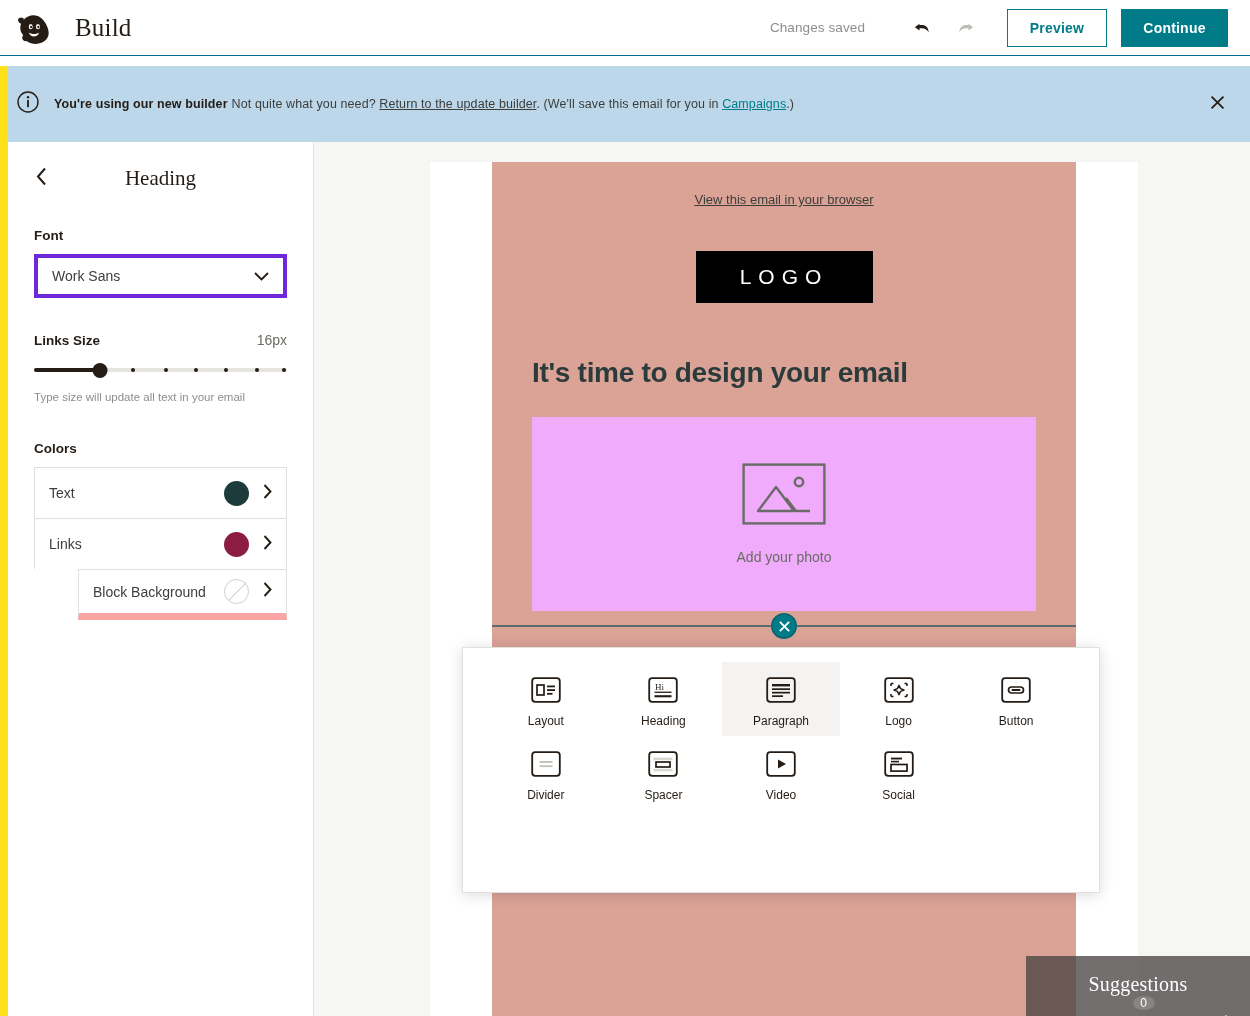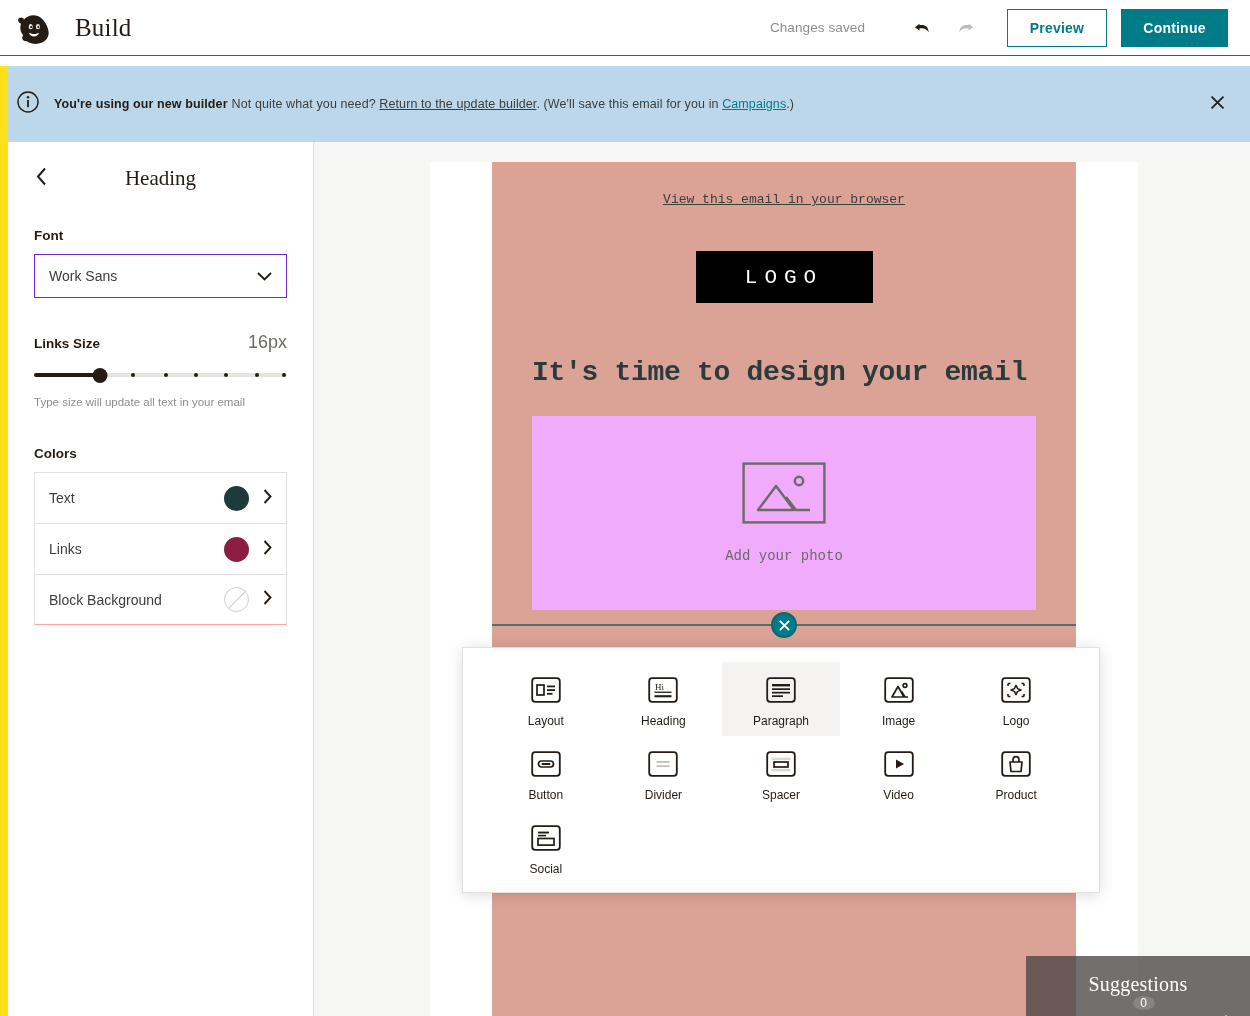--- a/index.html
+++ b/index.html
@@ -83,28 +83,28 @@
     position: absolute; left: 22px; top: 50%; transform: translateY(-50%);
     background:none; border:none; cursor:pointer; padding: 4px 6px;
   }
   .sb-title {
     width: 100%; text-align: center; font-family: "Liberation Serif", serif;
     font-size: 21px; color: #241c15;
   }
   .sb-body { padding: 22px 26px 0 26px; }
   .field-label { font-size: 13.5px; font-weight: bold; color: #241c15; margin-bottom: 11px; }
   .select-box {
-    height: 44px; border: 1px solid #6d28d9; background: #fff;
+    height: 44px; border: 4px solid #6d28d9; background: #fff;
     display: flex; align-items: center; padding: 0 14px; cursor: pointer;
   }
   .select-value { font-size: 14px; color: #3d3d3a; }
   .select-caret { margin-left: auto; }
 
   .typesize-row { display: flex; align-items: baseline; margin-top: 34px; }
-  .typesize-val { margin-left: auto; font-size: 18px; color: #6b6b66; }
+  .typesize-val { margin-left: auto; font-size: 14px; color: #6b6b66; }
   .slider { position: relative; height: 20px; margin-top: 12px; }
   .slider-track {
     position: absolute; left: 0; right: 0; top: 8px; height: 4px;
     background: #e6e4e0; border-radius: 2px;
   }
   .slider-fill {
     position: absolute; left: 0; top: 8px; height: 4px; width: 26%;
     background: #241c15; border-radius: 2px;
   }
   .slider-dot {
@@ -117,38 +117,38 @@
     cursor: pointer;
   }
   .slider-help { font-size: 11.5px; color: #8e8e8c; margin-top: 11px; }
 
   .colors-label { font-size: 13.5px; font-weight: bold; color: #241c15; margin-top: 38px; margin-bottom: 11px; }
   .color-row {
     height: 51px; border: 1px solid #e0e0de; border-bottom: none;
     display: flex; align-items: center; padding: 0 14px 0 14px; cursor: pointer;
     background: #fff;
   }
-  .color-row:last-child { border-bottom: 1px solid #fca5a5; }
+  .color-row:last-child { border-bottom: 7px solid #fca5a5; margin-left: 44px; }
   .color-row-name { font-size: 14px; color: #3d3d3a; }
   .swatch {
     margin-left: auto; width: 25px; height: 25px; border-radius: 50%;
   }
   .swatch-none {
     border: 1px solid #cfcfca; position: relative; background: #fff;
   }
   .swatch-none::after {
     content: ""; position: absolute; left: 50%; top: -1px; width: 1px; height: 25px;
     background: #cfcfca; transform: rotate(45deg); transform-origin: center;
   }
   .row-caret { margin-left: 14px; }
 
   
   .canvas {
     position: absolute; left: 314px; top: 142px; width: 936px; height: 874px;
-    background: #f6f6f4; overflow: hidden; z-index: 10; font-family: Liberation Mono, monospace;
+    background: #f6f6f4; overflow: hidden; z-index: 10;
   }
   .email-shell {
     position: absolute; left: 116px; top: 20px; width: 708px; min-height: 880px;
     background: #fff;
   }
   .email-body {
     margin: 0 62px; background: #dba296; padding-top: 24px; min-height: 860px;
   }
   .view-browser {
     text-align: center; font-size: 13px; color: #3d3d3a;
@@ -427,29 +427,20 @@
         <svg class="picker-ico" viewBox="0 0 30 26">
           <rect x="1.2" y="1.2" width="27.6" height="23.6" rx="3" fill="none" stroke="#241c15" stroke-width="1.8"></rect>
           <rect x="6" y="7" width="18" height="2.4" fill="#241c15"></rect>
           <rect x="6" y="11.3" width="18" height="1.7" fill="#241c15"></rect>
           <rect x="6" y="14.8" width="18" height="1.7" fill="#241c15"></rect>
           <rect x="6" y="18.3" width="11" height="1.7" fill="#241c15"></rect>
         </svg>
         <span class="picker-label">Paragraph</span>
       </div>
 
-      <div class="picker-item">
-        <svg class="picker-ico" viewBox="0 0 30 26">
-          <rect x="1.2" y="1.2" width="27.6" height="23.6" rx="3" fill="none" stroke="#241c15" stroke-width="1.8"></rect>
-          <path d="M8 20 L14 9.5 L20 20 Z" fill="none" stroke="#241c15" stroke-width="1.7" stroke-linejoin="round"></path>
-          <path d="M17.5 14.5 L21 20 L24 20" fill="none" stroke="#241c15" stroke-width="1.7"></path>
-          <circle cx="21" cy="8.5" r="1.9" fill="none" stroke="#241c15" stroke-width="1.6"></circle>
-        </svg>
-        <span class="picker-label">Image</span>
-      </div>
 
       <div class="picker-item">
         <svg class="picker-ico" viewBox="0 0 30 26">
           <rect x="1.2" y="1.2" width="27.6" height="23.6" rx="3" fill="none" stroke="#241c15" stroke-width="1.8"></rect>
           <path d="M7 6.5 L7 9 M7 6.5 L9.5 6.5" stroke="#241c15" stroke-width="1.6" fill="none"></path>
           <path d="M23 6.5 L23 9 M23 6.5 L20.5 6.5" stroke="#241c15" stroke-width="1.6" fill="none"></path>
           <path d="M7 19.5 L7 17 M7 19.5 L9.5 19.5" stroke="#241c15" stroke-width="1.6" fill="none"></path>
           <path d="M23 19.5 L23 17 M23 19.5 L20.5 19.5" stroke="#241c15" stroke-width="1.6" fill="none"></path>
           <path d="M15 8.3 L16.6 11.6 L20 13 L16.6 14.4 L15 17.7 L13.4 14.4 L10 13 L13.4 11.6 Z" fill="none" stroke="#241c15" stroke-width="1.5" stroke-linejoin="round"></path>
         </svg>
@@ -485,28 +476,20 @@
       </div>
 
       <div class="picker-item">
         <svg class="picker-ico" viewBox="0 0 30 26">
           <rect x="1.2" y="1.2" width="27.6" height="23.6" rx="3" fill="none" stroke="#241c15" stroke-width="1.8"></rect>
           <path d="M12 8.5 L20 13 L12 17.5 Z" fill="#241c15"></path>
         </svg>
         <span class="picker-label">Video</span>
       </div>
 
-      <div class="picker-item">
-        <svg class="picker-ico" viewBox="0 0 30 26">
-          <rect x="1.2" y="1.2" width="27.6" height="23.6" rx="3" fill="none" stroke="#241c15" stroke-width="1.8"></rect>
-          <path d="M9 11 L21 11 L20 20.5 L10 20.5 Z" fill="none" stroke="#241c15" stroke-width="1.7" stroke-linejoin="round"></path>
-          <path d="M12 11 L12 8.6 A3 3 0 0 1 18 8.6 L18 11" fill="none" stroke="#241c15" stroke-width="1.7"></path>
-        </svg>
-        <span class="picker-label">Product</span>
-      </div>
 
       <div class="picker-item">
         <svg class="picker-ico" viewBox="0 0 30 26">
           <rect x="1.2" y="1.2" width="27.6" height="23.6" rx="3" fill="none" stroke="#241c15" stroke-width="1.8"></rect>
           <rect x="7" y="6.6" width="11" height="1.9" fill="#241c15"></rect>
           <rect x="7" y="9.8" width="8" height="1.6" fill="#241c15"></rect>
           <rect x="7" y="13.5" width="16" height="6.6" fill="none" stroke="#241c15" stroke-width="1.7"></rect>
         </svg>
         <span class="picker-label">Social</span>
       </div>

